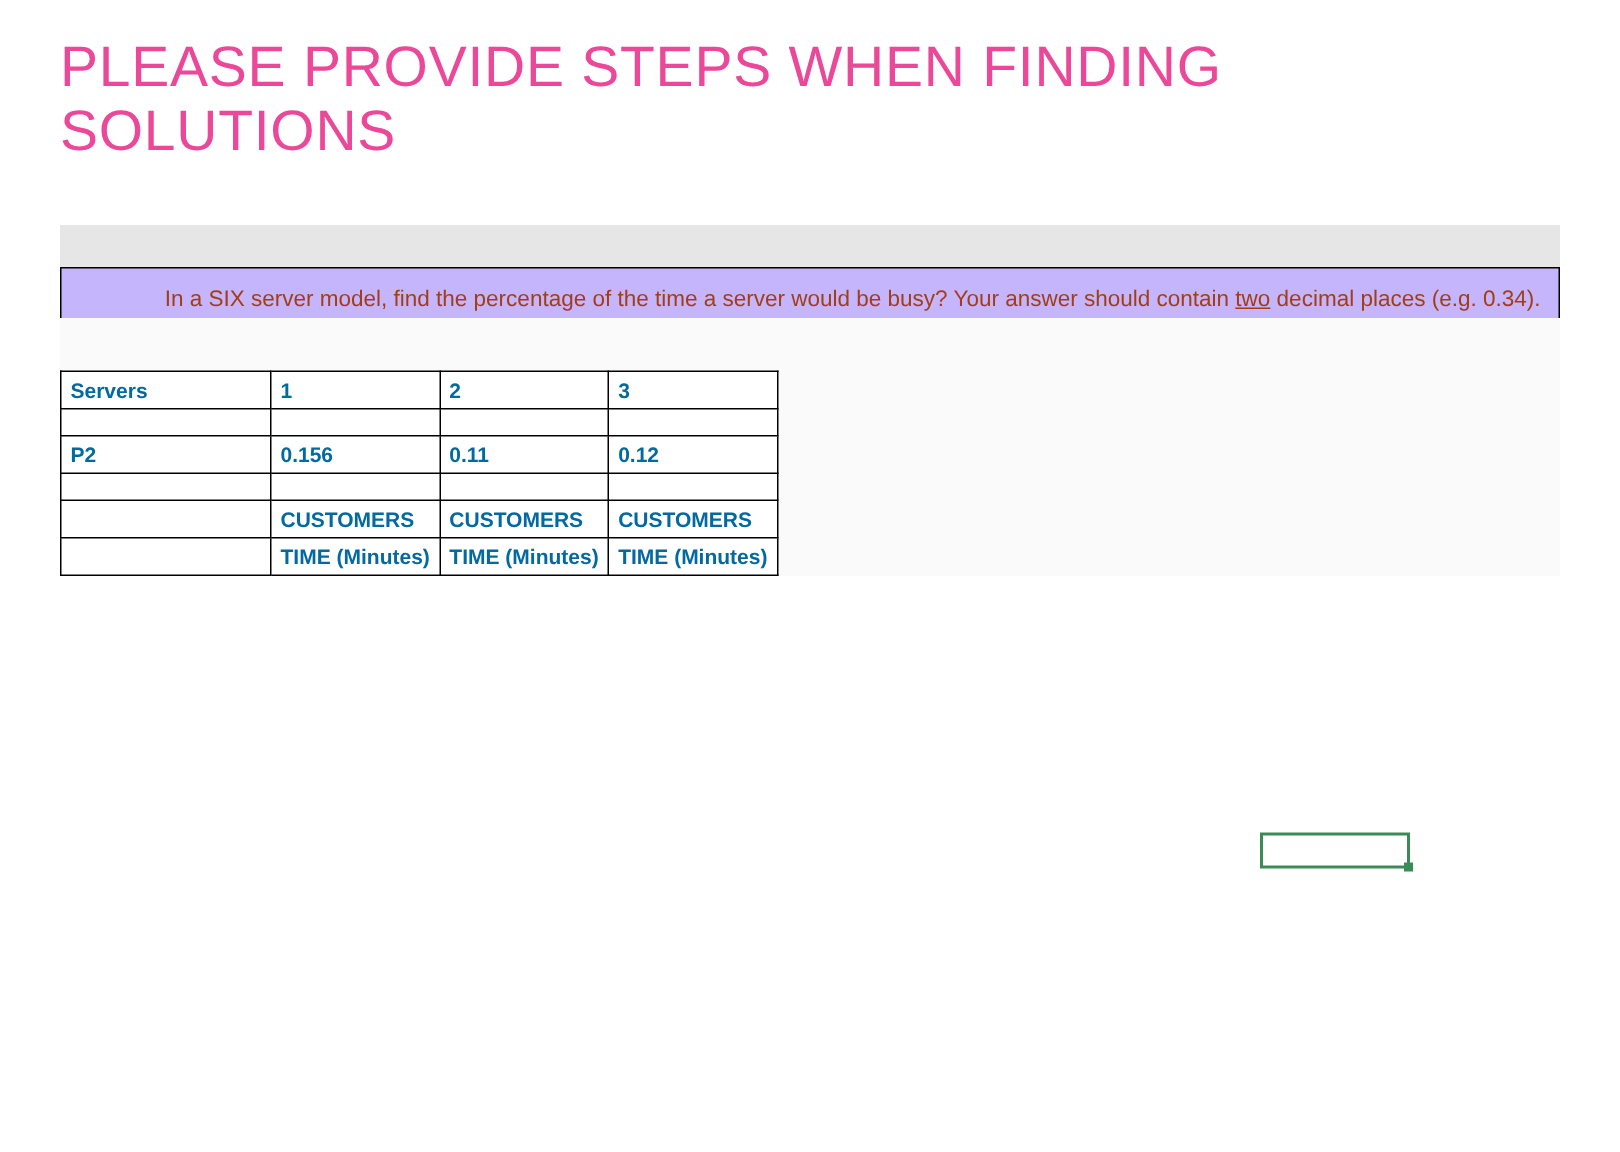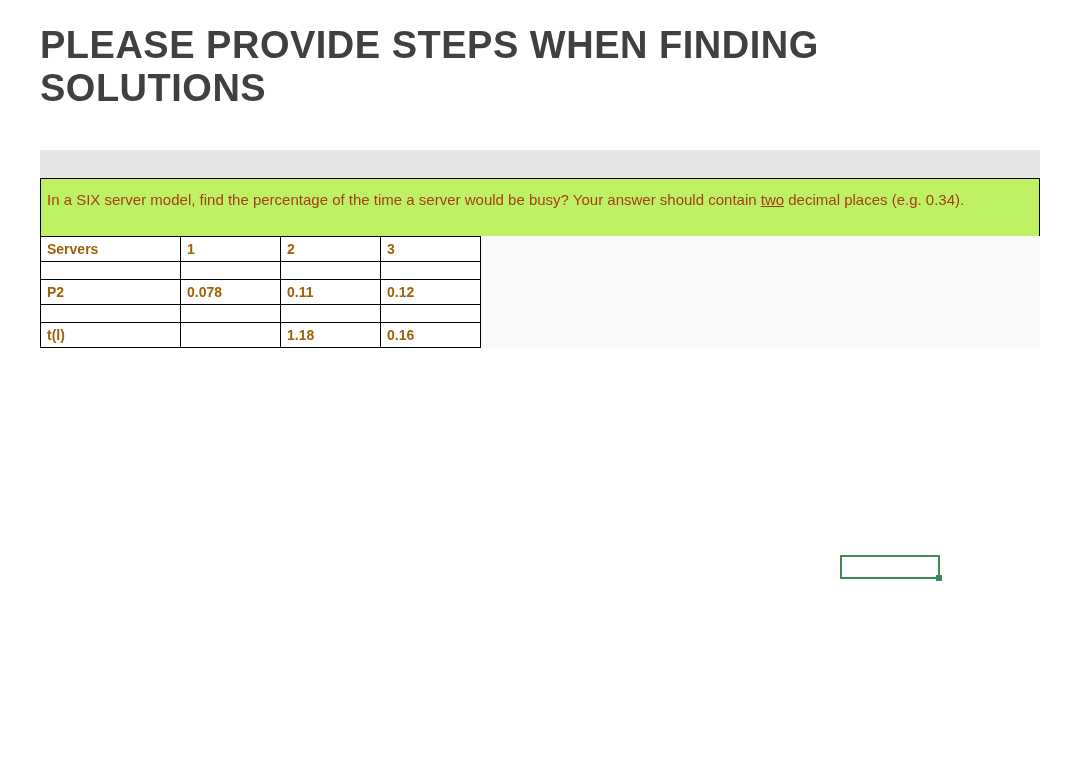--- a/index.html
+++ b/index.html
@@ -5,49 +5,51 @@
   * { box-sizing: border-box; }
   body {
     font-family: Arial, Helvetica, sans-serif;
     background: #fff;
     margin: 0;
     padding: 24px 40px;
     color: #1a1a1a;
   }
   .page-title {
     font-size: 38px;
-    font-weight: 700;
+    font-weight: 400;
     letter-spacing: 0.5px;
     margin: 0 0 40px 0;
-    color: #404040;
+    color: #ec4899;
   }
   .content-block {
     background: #fafafa;
     padding: 0;
     border-top: 28px solid #e6e6e6;
     margin-top: 20px;
   }
   .question-bar {
-    background: #bef264;
+    background: #c4b5fd;
     color: #a53d14;
     font-size: 15px;
-    padding: 10px 12px 24px 6px;
+    padding: 10px 12px 0 6px;
     line-height: 1.5;
     border: 1px solid #000;
     border-bottom: none;
+    text-align: right;
   }
   .question-bar .uword {
     text-decoration: underline;
   }
   table.data {
     border-collapse: collapse;
     background: #fff;
     font-size: 14px;
     font-weight: 700;
-    color: #a16207;
+    color: #0369a1;
+    margin-top: 35px;
   }
   table.data td, table.data th {
     border: 1px solid #000;
     padding: 4px 6px;
     text-align: left;
     vertical-align: top;
     min-width: 100px;
     height: 24px;
   }
   table.data td.labelcol {
@@ -95,34 +97,40 @@
       <td>3</td>
     </tr>
     <tr class="spacer">
       <td class="labelcol"></td>
           <td></td>
           <td></td>
           <td></td>
     </tr>
     <tr>
       <td class="labelcol">P2</td>
-      <td>0.078</td>
+      <td>0.156</td>
       <td>0.11</td>
       <td>0.12</td>
     </tr>
     <tr class="spacer">
       <td class="labelcol"></td>
           <td></td>
           <td></td>
           <td></td>
     </tr>
     <tr>
-      <td class="labelcol">t(l)</td>
-      <td></td>
-      <td>1.18</td>
-      <td>0.16</td>
+      <td class="labelcol"></td>
+      <td>CUSTOMERS</td>
+      <td>CUSTOMERS</td>
+      <td>CUSTOMERS</td>
+    </tr>
+    <tr>
+      <td class="labelcol"></td>
+      <td>TIME (Minutes)</td>
+      <td>TIME (Minutes)</td>
+      <td>TIME (Minutes)</td>
     </tr>
   </tbody>
     </table>
 
 </div>
 
 <div class="floating-box"></div>
 
 </body></html>

